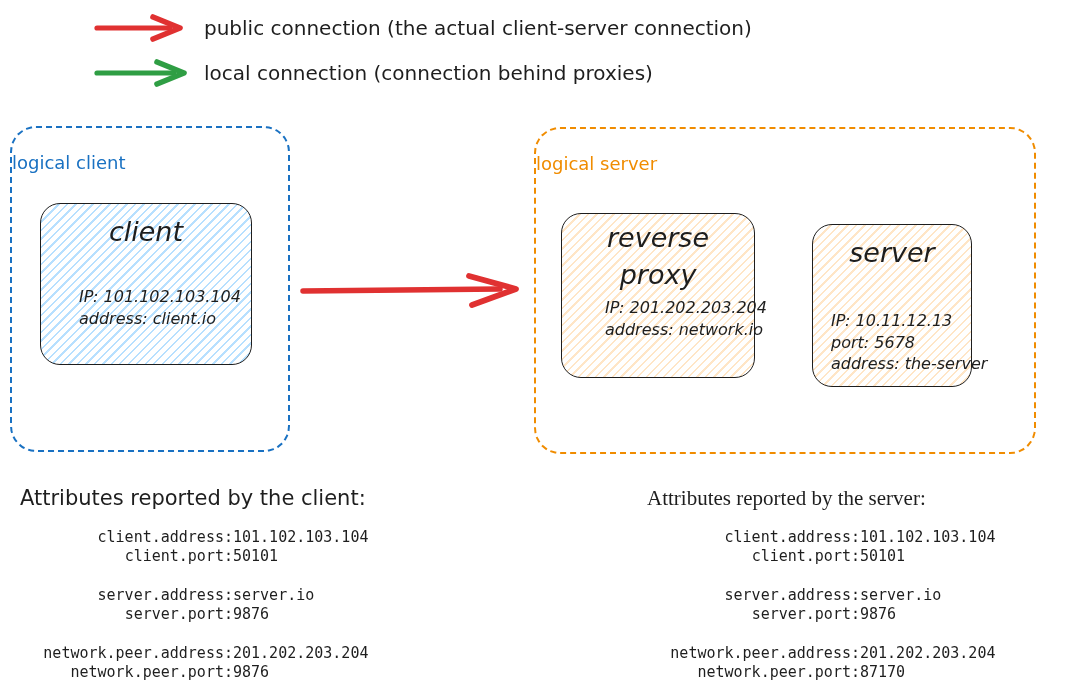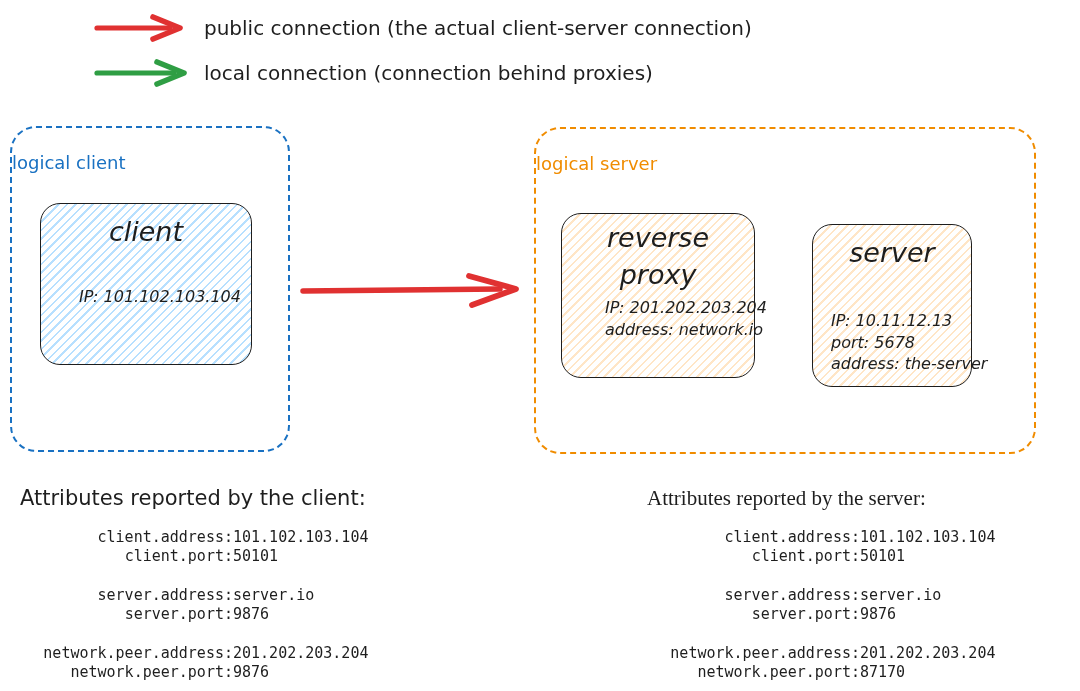--- a/index.html
+++ b/index.html
@@ -69,20 +69,21 @@
   <div class="legend-label" style="top:58px;">local connection (connection behind proxies)</div>
 
   <div class="group group-client">
     <div class="group-label">logical client</div>
   </div>
 
   <div class="node node-fill-blue node-client">
     <div class="node-title">client</div>
     <div class="node-body">
       <div>IP: 101.102.103.104</div>
+      <div>address: client.io</div>
     </div>
   </div>
 
   <svg style="left:298px; top:272px;" width="228" height="38" viewBox="0 0 228 38">
     <line class="stroke-red" x1="5" y1="19" x2="202" y2="17" stroke-width="5.5"></line>
     <polyline class="stroke-red" points="171,4 218,17 174,33" stroke-width="5.8"></polyline>
   </svg>
 
   <div class="group group-server">
     <div class="group-label">logical server</div>

